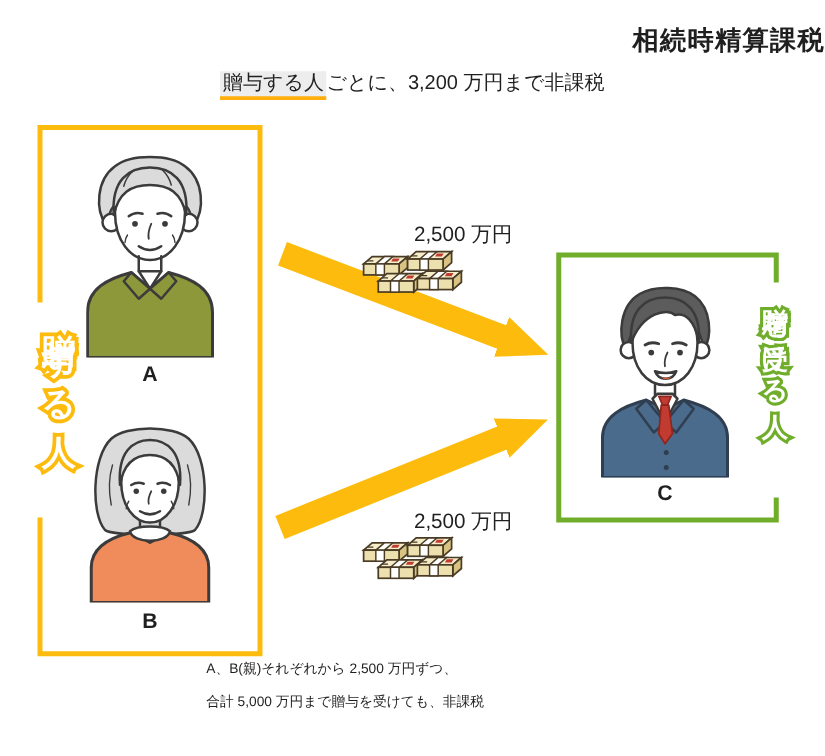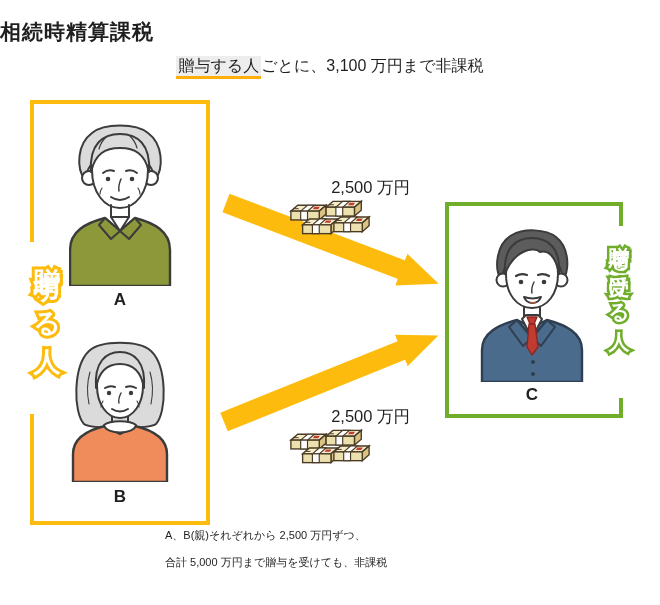--- a/index.html
+++ b/index.html
@@ -1,19 +1,19 @@
 <!DOCTYPE html>
 <html><head>
 <meta charset="utf-8">
 <style>
   * { margin:0; padding:0; box-sizing:border-box; }
   body { background:#fff; font-family:"Liberation Sans", sans-serif; color:#1F1F1F; }
   .canvas { position:relative; width:660px; height:605px; background:#fff; overflow:hidden; }
 
-  .title { position:absolute; top:18px; left:0; right:0; text-align:left;
+  .title { position:absolute; top:18px; left:0; right:0; text-align:right;
            font-size:21px; font-weight:700; letter-spacing:1px; }
   .subtitle { position:absolute; top:56px; left:0; right:0; text-align:center; font-size:16px; }
   .subtitle .hl { background:#EDEDED; border-bottom:3px solid #FFAE0C; padding:1px 2px 2px; }
 
   .donor-box { position:absolute; left:30px; top:100px; width:180px; height:425px;
                border:4px solid #FDBC0D; z-index:1; }
   .recipient-box { position:absolute; left:445px; top:202px; width:178px; height:216px;
                    border:4px solid #6FAD2B; z-index:1; }
 
   .vlabel { position:absolute; background:#fff; z-index:5; font-weight:800; }
@@ -69,21 +69,21 @@
         <use href="#bill-stack" x="2" y="6"></use>
         <use href="#bill-stack" x="38" y="2"></use>
         <use href="#bill-stack" x="14" y="20"></use>
         <use href="#bill-stack" x="46" y="18"></use>
       </g>
     </defs>
   </svg>
 
   <div class="title">相続時精算課税</div>
 
-  <div class="subtitle"><span class="hl">贈与する人</span><span>ごとに、3,100 万円まで非課税</span></div>
+  <div class="subtitle"><span class="hl">贈与する人</span><span>ごとに、3,200 万円まで非課税</span></div>
 
   <div class="donor-box"></div>
   <div class="recipient-box"></div>
 
   <div class="vlabel vlabel-donor">
     <span class="stroke-copy">贈与する人</span>
     <span class="fill-copy">贈与する人</span>
   </div>
   <div class="vlabel vlabel-recipient">
     <span class="stroke-copy">贈与を受ける人</span>

